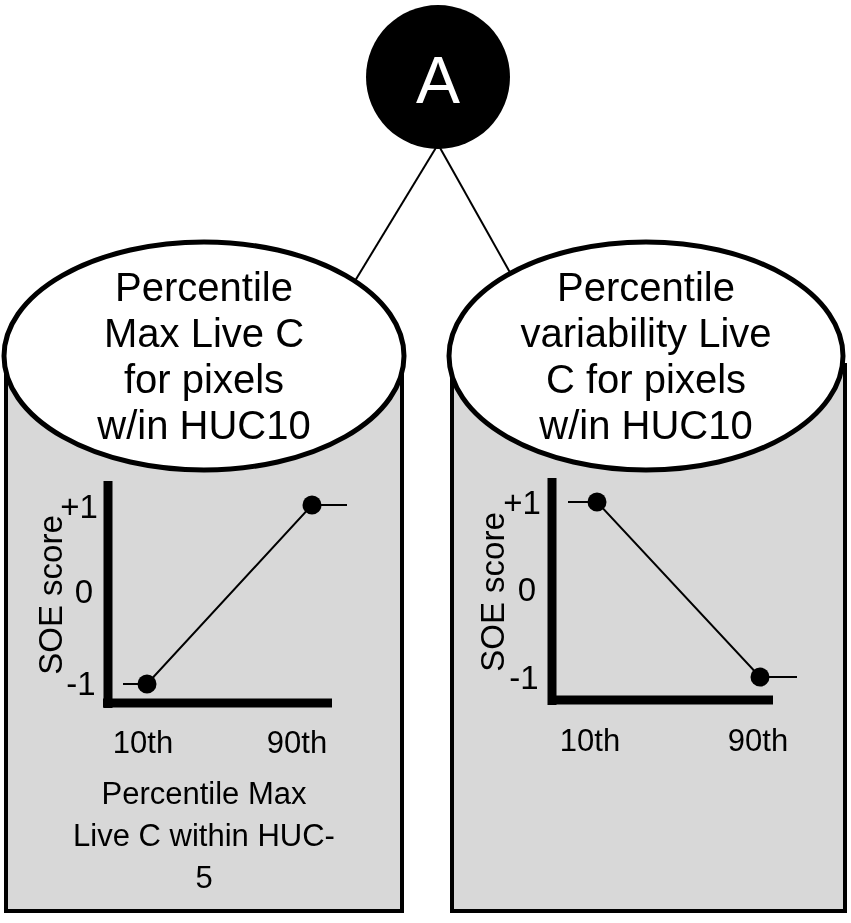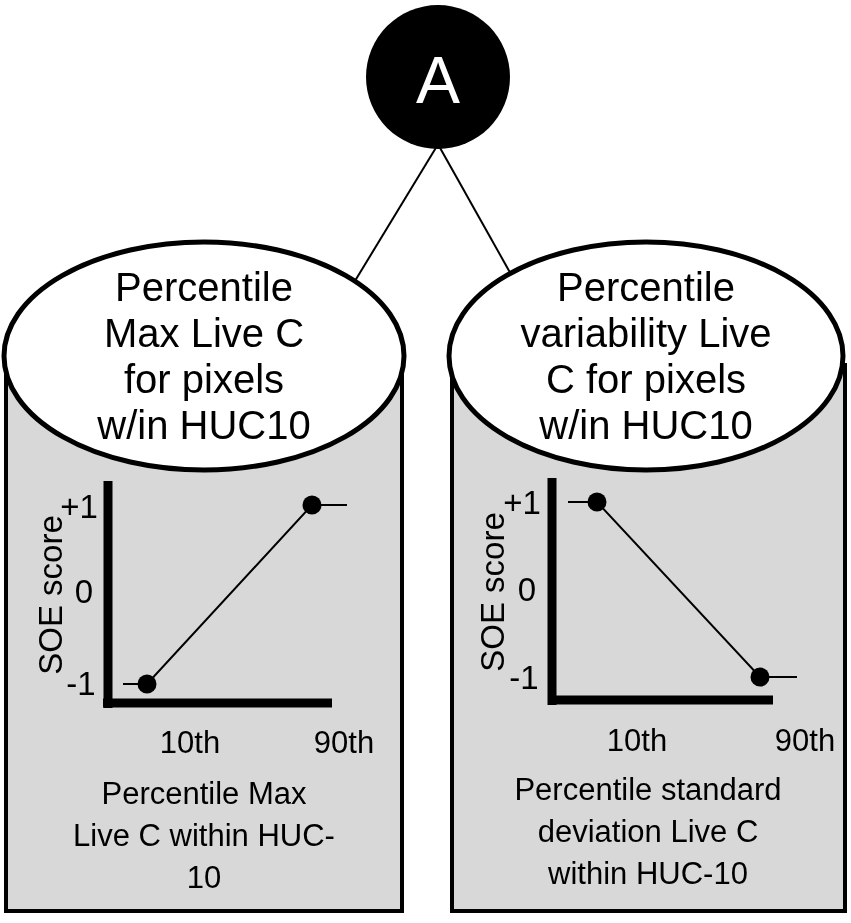--- a/index.html
+++ b/index.html
@@ -40,21 +40,20 @@
     line-height: 46px;
     width: 360px;
   }
   .ytick {
     font-size: 33px;
     line-height: 1;
   }
   .xtick {
     font-size: 31px;
     line-height: 1;
-    margin-left: 47px;
   }
   .yaxis-label {
     font-size: 33px;
     line-height: 1;
     transform: translate(-50%, -50%) rotate(-90deg);
     white-space: nowrap;
   }
   .caption {
     font-size: 31px;
     line-height: 42px;
@@ -109,25 +108,22 @@
 w/in HUC10</div>
 
   <div class="txt yaxis-label" style="left:50px; top:595px;">SOE score</div>
   <div class="txt ytick" style="left:79px; top:506px;">+1</div>
   <div class="txt ytick" style="left:84px; top:591px;">0</div>
   <div class="txt ytick" style="left:81px; top:683px;">-1</div>
   <div class="txt xtick" style="left:143px; top:742px;">10th</div>
   <div class="txt xtick" style="left:297px; top:742px;">90th</div>
   <div class="txt caption" style="left:204px; top:836px;">Percentile Max
 Live C within HUC-
-10</div>
+5</div>
 
   <div class="txt yaxis-label" style="left:492px; top:592px;">SOE score</div>
   <div class="txt ytick" style="left:522px; top:502px;">+1</div>
   <div class="txt ytick" style="left:527px; top:589px;">0</div>
   <div class="txt ytick" style="left:524px; top:677px;">-1</div>
   <div class="txt xtick" style="left:590px; top:740px;">10th</div>
   <div class="txt xtick" style="left:758px; top:740px;">90th</div>
-  <div class="txt caption" style="left:648px; top:832px;">Percentile standard
-deviation Live C
-within HUC-10</div>
 
 </div>
 
 </body></html>

